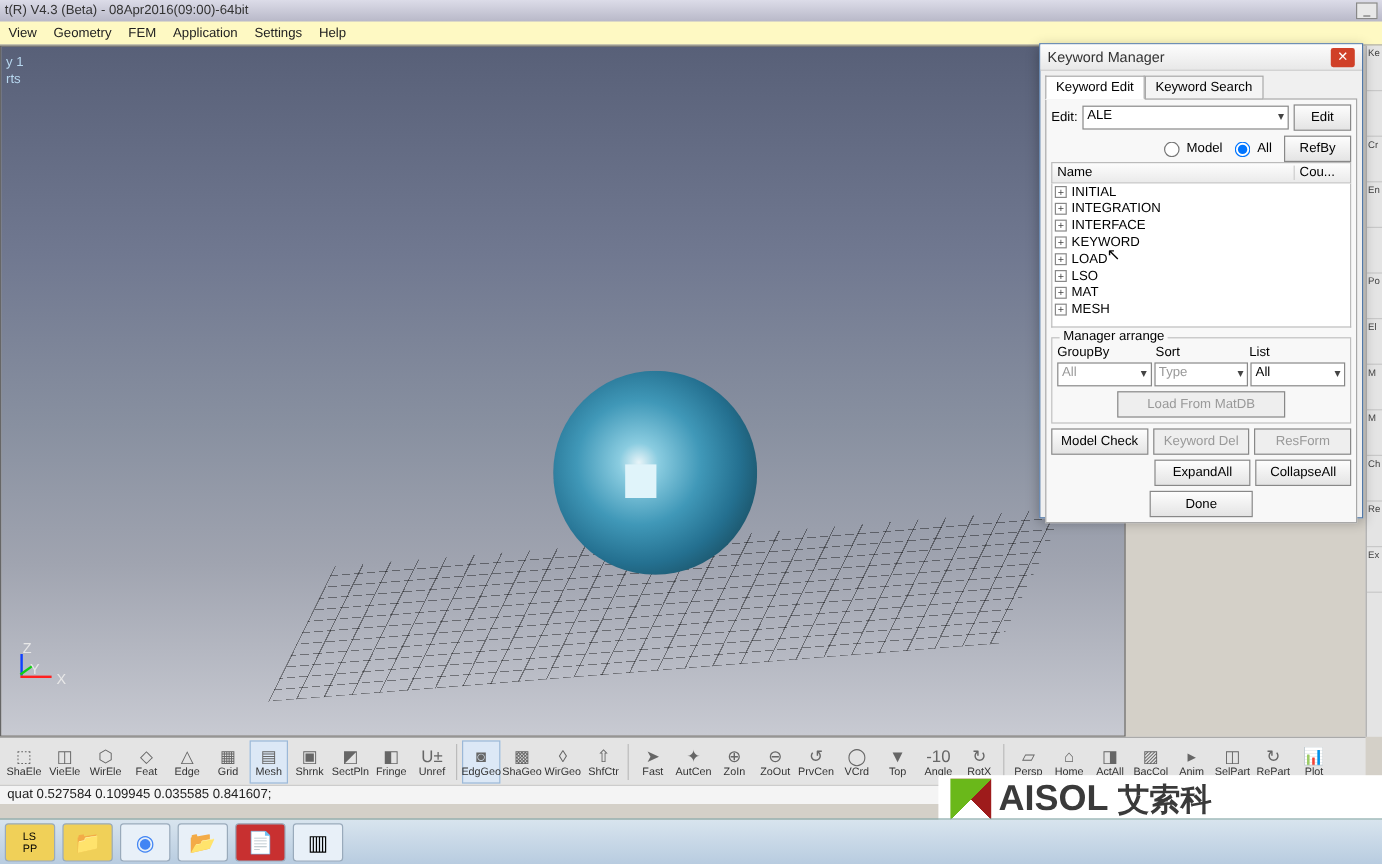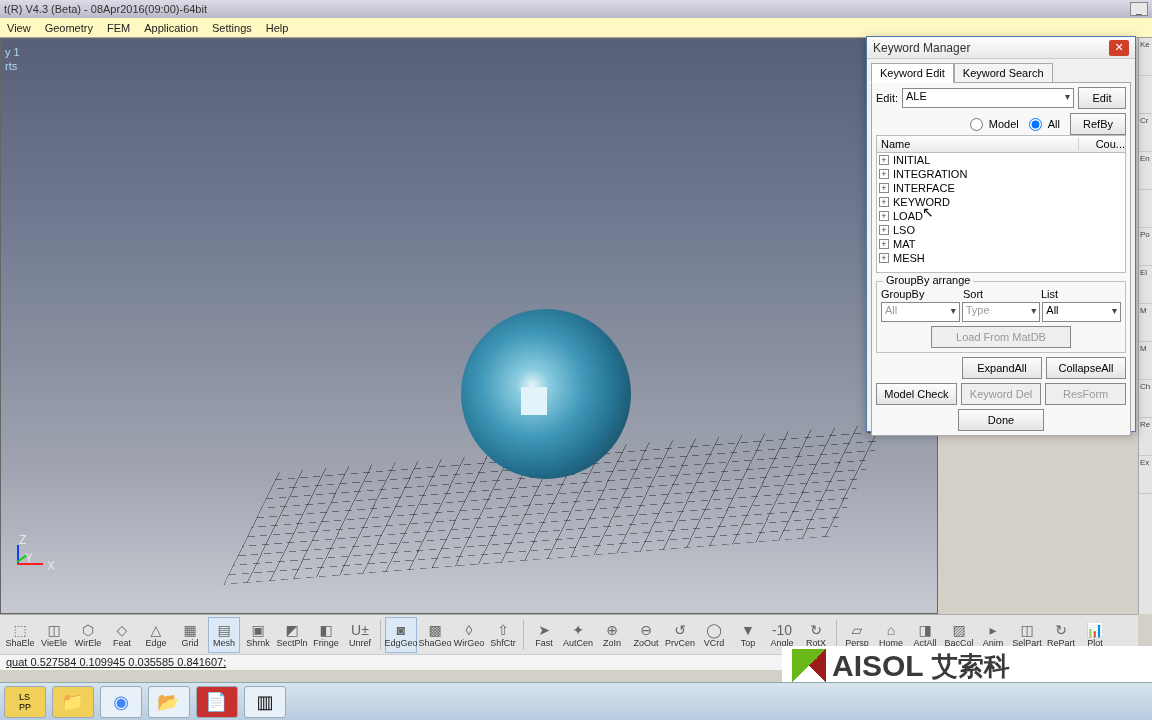--- a/index.html
+++ b/index.html
@@ -44,21 +44,21 @@
 .row label { font-size: 11px; }
 .combo, .txtin { flex: 1; height: 20px; border: 1px solid #888; background: #fff; font-size: 11px; padding: 1px 3px; position: relative; }
 .combo:after { content: "▾"; position: absolute; right: 3px; top: 2px; font-size: 10px; color: #444; }
 .btn { height: 22px; padding: 0 6px; border: 1px solid #888; background: linear-gradient(to bottom, #fdfdfd, #e4e4e4); font-size: 11px; cursor: pointer; display: flex; align-items: center; justify-content: center; }
 .btn:disabled, .btn.disabled { color: #999; background: #eee; }
 .radio-row { display: flex; justify-content: flex-end; align-items: center; gap: 4px; font-size: 11px; }
 .radio-row input { margin: 0 2px 0 6px; }
 
 .tree-head { display: flex; background: linear-gradient(to bottom, #fdfdfd, #eaeaea); border: 1px solid #bbb; font-size: 11px; height: 18px; align-items: center; }
 .tree-head .c1 { flex: 1; padding-left: 4px; border-right: 1px solid #ccc; }
-.tree-head .c2 { width: 46px; padding-left: 4px; text-align: right; }
+.tree-head .c2 { width: 46px; padding-left: 4px; }
 .tree { height: 120px; background: #fff; border: 1px solid #bbb; border-top: none; overflow-y: scroll; font-size: 11px; }
 .tree .item { display: flex; align-items: center; padding: 1px 2px; cursor: pointer; font-family: Arial, sans-serif; }
 .tree .plus { width: 10px; height: 10px; border: 1px solid #888; display: inline-flex; align-items: center; justify-content: center; font-size: 9px; line-height: 9px; margin-right: 4px; color: #444; }
 
 .grpx { border: 1px solid #c0c0c0; padding: 6px 4px 4px 4px; position: relative; margin-top: 8px; font-size: 11px; }
 .grpx > legend, .grpx > .legend { position: absolute; top: -8px; left: 6px; background: #f8f8f8; padding: 0 3px; font-size: 11px; }
 .labels3 { display: flex; font-size: 11px; margin-bottom: 2px; }
 .labels3 span:nth-child(1){ width: 82px; }
 .labels3 span:nth-child(2){ width: 78px; }
 .labels3 span:nth-child(3){ flex: 1; }
@@ -74,21 +74,21 @@
 .rightstrip { position: absolute; top: 38px; right: 0; width: 14px; height: 576px; background: #e4e4e4; border-left: 1px solid #aaa; font-size: 8px; writing-mode: horizontal-tb; overflow: hidden; }
 .rightstrip div { height: 38px; border-bottom: 1px solid #c8c8c8; padding: 2px 1px; color: #444; }
 
 
 .tb { position: absolute; top: 614px; left: 0; width: 1138px; height: 40px; background: #e4e4e4; border-top: 1px solid #aaa; display: flex; align-items: center; padding: 0 4px; gap: 2px; }
 .tbtn { width: 32px; height: 36px; display: flex; flex-direction: column; align-items: center; justify-content: center; font-size: 9px; color: #333; border: 1px solid transparent; cursor: pointer; }
 .tbtn.active { border: 1px solid #9bb8d8; background: #dce8f6; }
 .tbtn .ic { width: 18px; height: 16px; display: flex; align-items: center; justify-content: center; font-size: 14px; color: #666; }
 .sep { width: 1px; height: 30px; background: #bbb; margin: 0 2px; }
 
-.status { position: absolute; top: 654px; left: 0; width: 1152px; height: 16px; background: #f4f4f4; font-size: 11px; padding: 1px 6px; color: #222; border-top: 1px solid #ccc; text-decoration: underline; }
+.status { position: absolute; top: 654px; left: 0; width: 1152px; height: 16px; background: #f4f4f4; font-size: 11px; padding: 1px 6px; color: #222; border-top: 1px solid #ccc; }
 
 
 .logo { position: absolute; right: 0; bottom: 34px; width: 370px; height: 40px; display: flex; align-items: center; font-size: 30px; font-weight: bold; color: #3a3a3a; background: #fff; padding-left: 10px; }
 .logo .tri { width: 34px; height: 34px; background: linear-gradient(135deg, #6ab81a 50%, transparent 50%), linear-gradient(45deg, transparent 50%, #9e1b1b 50%); margin-right: 6px; }
 .logo .cn { font-size: 26px; margin-left: 8px; }
 
 
 .taskbar { position: absolute; bottom: 0; left: 0; width: 1152px; height: 38px; background: linear-gradient(to bottom, #d8e4ee, #b8cce0); display: flex; align-items: center; padding: 0 4px; gap: 6px; border-top: 1px solid #8aa; }
 .tkbtn { width: 42px; height: 32px; border: 1px solid #9ab; border-radius: 3px; background: #e8f0f8; display: flex; align-items: center; justify-content: center; font-size: 18px; cursor: pointer; }
 
@@ -207,44 +207,44 @@
             <span class="plus">+</span>
             <span>MAT</span>
           </div>
         <div class="item">
             <span class="plus">+</span>
             <span>MESH</span>
           </div>
       </div>
 
       <div class="grpx">
-        <span class="legend">GroupBy arrange</span>
+        <span class="legend">Manager arrange</span>
         <div class="labels3">
           <span>GroupBy</span>
           <span>Sort</span>
           <span>List</span>
         </div>
         <div class="combos3">
           <div class="combo" style="width:80px;color:#999"><span>All</span></div>
           <div class="combo" style="width:76px;color:#999"><span>Type</span></div>
           <div class="combo" style="flex:1"><span>All</span></div>
         </div>
         <div class="btn-center">
           <div class="btn disabled" style="width:140px">Load From MatDB</div>
         </div>
       </div>
 
-      <div class="btnrow" style="justify-content:flex-end">
-        <div class="btn" style="flex:0 0 80px">ExpandAll</div>
-        <div class="btn" style="flex:0 0 80px">CollapseAll</div>
-      </div>
       <div class="btnrow">
         <div class="btn">Model Check</div>
         <div class="btn disabled">Keyword Del</div>
         <div class="btn disabled">ResForm</div>
+      </div>
+      <div class="btnrow" style="justify-content:flex-end">
+        <div class="btn" style="flex:0 0 80px">ExpandAll</div>
+        <div class="btn" style="flex:0 0 80px">CollapseAll</div>
       </div>
       <div class="btn-center">
         <div class="btn">Done</div>
       </div>
     </div>
   </div>
 </div>
 
 <div class="cursor">↖</div>
 

